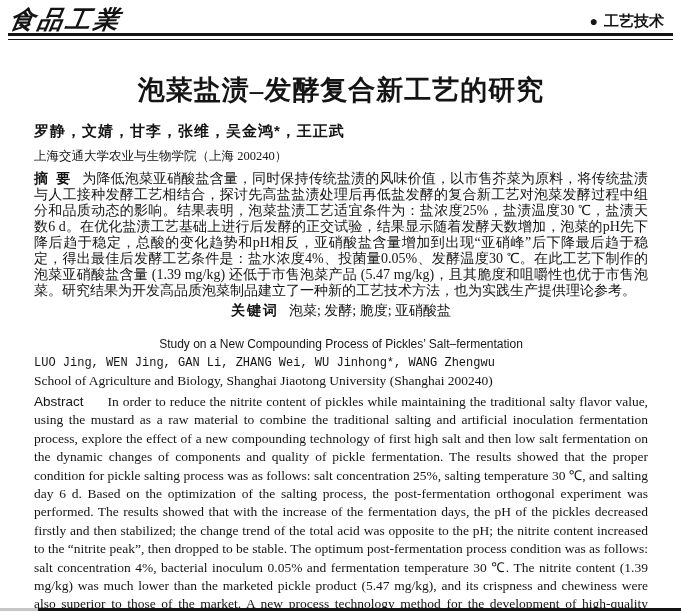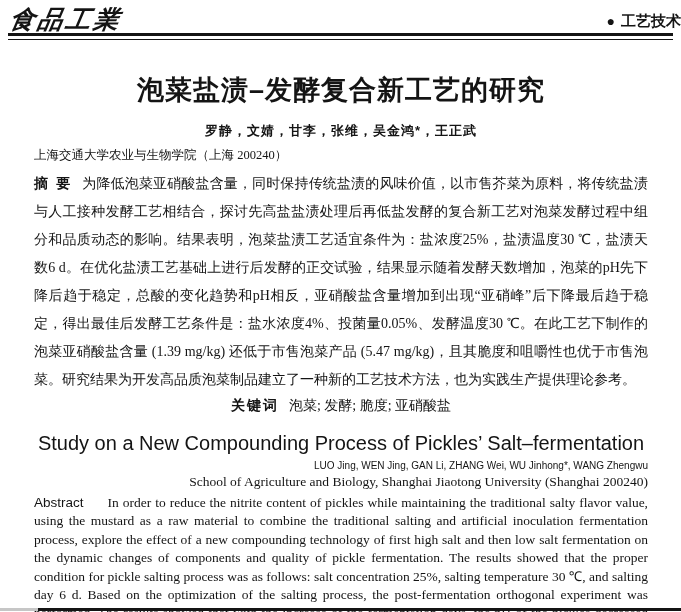--- a/index.html
+++ b/index.html
@@ -11,73 +11,73 @@
   
   .journal-logo {
     position:absolute; top:3px; left:10px;
     font-family:"DejaVu Serif", serif;
     font-weight:bold; font-style:italic;
     font-size:25px; letter-spacing:3px;
     transform:skewX(-10deg);
     white-space:nowrap;
   }
   .section-tag {
-    position:absolute; top:12px; right:0;
+    position:absolute; top:12px; right:17px;
     font-family:"Liberation Sans", sans-serif;
     font-weight:bold; font-size:15px;
     white-space:nowrap;
   }
   .section-tag .bullet { font-size:14px; margin-right:6px; }
   .double-rule {
     position:absolute; top:33px; left:8px; right:8px;
     height:3px;
     border-top:3px solid #141414;
     border-bottom:1.5px solid #141414;
   }
   
   .content { position:absolute; top:42px; left:34px; right:33px; }
 
   .cn-title {
     margin-top:30px; text-align:center;
-    font-family:Liberation Sans, sans-serif;
+    font-family:Liberation Serif, serif;
     font-weight:bold; font-size:27px; letter-spacing:1px;
   }
   .cn-authors {
-    margin-top:14px; text-align:center;
+    margin-top:14px; text-align:left;
     font-family:"Liberation Sans", sans-serif;
-    font-weight:bold; font-size:13px; letter-spacing:1px;
+    font-weight:bold; font-size:15px; letter-spacing:1px;
   }
   .cn-affiliation {
     margin-top:7px; text-align:left;
     font-size:12.5px;
   }
   .cn-abstract {
     margin-top:5px;
-    font-size:14px; line-height:28px;
+    font-size:14px; line-height:16px;
     text-align:justify;
   }
   .cn-label, .en-label {
     font-family:"Liberation Sans", sans-serif;
     font-weight:bold;
   }
   .cn-label { letter-spacing:2px; margin-right:10px; }
   .cn-keywords { font-size:14px; line-height:20px; margin-top:1px;text-align:center; }
 
   .en-title {
     margin-top:16px; text-align:center;
     font-family:"Liberation Sans", sans-serif;
-    font-weight:normal; font-size:20px;
+    font-weight:normal; font-size:12px;
   }
   .en-authors {
-    margin-top:5px; text-align:right;
-    font-family:Liberation Sans, sans-serif;
-    font-size:10px;
+    margin-top:5px; text-align:left;
+    font-family:Liberation Mono, monospace;
+    font-size:12px;
   }
   .en-affiliation {
-    margin-top:3px; text-align:right;
+    margin-top:3px; text-align:left;
     font-size:13.5px;
   }
   .en-abstract {
     margin-top:4px;
     font-size:13.5px; line-height:18.4px;
     text-align:justify;
   }
   .en-label { font-weight:normal; font-family:"Liberation Sans", sans-serif; margin-right:24px; }
 
   

